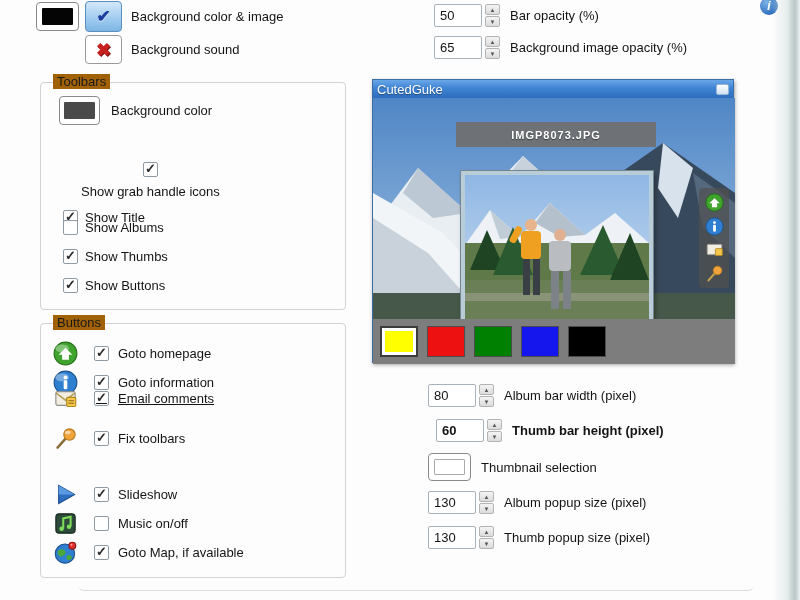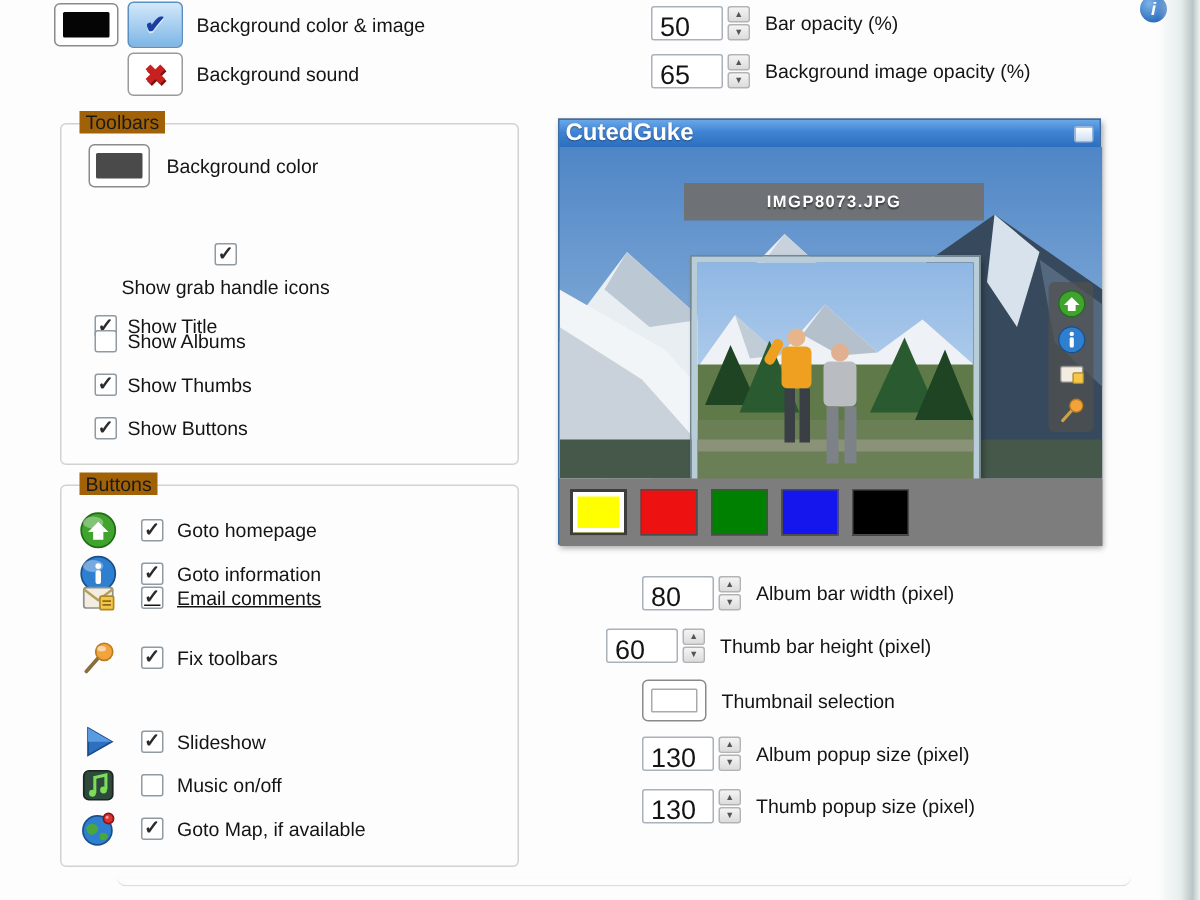--- a/index.html
+++ b/index.html
@@ -24,21 +24,21 @@
   }
   .checkbox.checked::after{
     content:"\2713"; font-size:13px; font-weight:bold; color:#2b2b2b;
     position:relative; top:-1px;
   }
 
   .spin{ display:flex; align-items:flex-start; }
   .spin .val{
     width:48px; height:23px; background:#fff;
     border:1px solid #a9b2ba; border-radius:2px;
-    padding:3px 5px; font-size:18px; color:#141414;
+    padding:3px 5px; font-size:13px; color:#141414;
   }
   .spin .btns{ width:15px; height:23px; margin-left:3px; display:flex; flex-direction:column; gap:1px; }
   .spin .btns .sb{
     flex:1; background:linear-gradient(#f4f4f4,#dcdcdc);
     border:1px solid #b3b3b3; border-radius:2px;
     font-size:6px; line-height:6px; color:#555;
     display:flex; align-items:center; justify-content:center; cursor:default;
   }
   .spin-label{ margin-left:10px; padding-top:4px; }
 
@@ -65,21 +65,21 @@
   .preview{
     position:absolute; left:372px; top:79px; width:362px; height:284px;
     border:1px solid #3a6ea5; box-shadow:1px 2px 4px rgba(0,0,0,.35);
     background:#777;
   }
   .preview .titlebar{
     position:absolute; left:0; top:0; right:0; height:18px;
     background:linear-gradient(#6aa7e8,#3f84d4 45%,#2d6dbd);
     display:flex; align-items:center; padding:0 4px;
   }
-  .preview .titlebar .ttl{ color:#fff; font-size:16px; font-weight:bold; flex:1;
+  .preview .titlebar .ttl{ color:#fff; font-size:13px; font-weight:normal; flex:1;
     text-shadow:0 1px 1px rgba(0,0,0,.4); }
   .preview .titlebar .closebtn{
     width:13px; height:11px; border-radius:2px;
     background:linear-gradient(#ffffff,#cfe0f2); border:1px solid #9ab6d6;
   }
   .photo{ position:absolute; left:0; top:18px; width:362px; height:228px; overflow:hidden; }
   .photo svg{ display:block; }
 
   .filenamebar{
     position:absolute; left:83px; top:24px; width:200px; height:25px;
@@ -367,21 +367,21 @@
 
 <div class="abs spin" style="left:428px; top:384px;">
   <div class="val">80</div>
   <div class="btns">
     <div class="sb">▲</div>
     <div class="sb">▼</div>
   </div>
   <div class="spin-label lbl">Album bar width (pixel)</div>
 </div>
 
-<div class="abs spin" style="left:404px; top:419px;">
+<div class="abs spin" style="left:436px; top:419px;font-weight:bold;">
   <div class="val">60</div>
   <div class="btns">
     <div class="sb">▲</div>
     <div class="sb">▼</div>
   </div>
   <div class="spin-label lbl">Thumb bar height (pixel)</div>
 </div>
 
 <div class="abs swatch-btn" style="left:428px; top:453px; width:43px; height:28px;">
   <span class="sw" style="border: 1px solid rgb(170, 170, 170); background: rgb(255, 255, 255);"></span>

